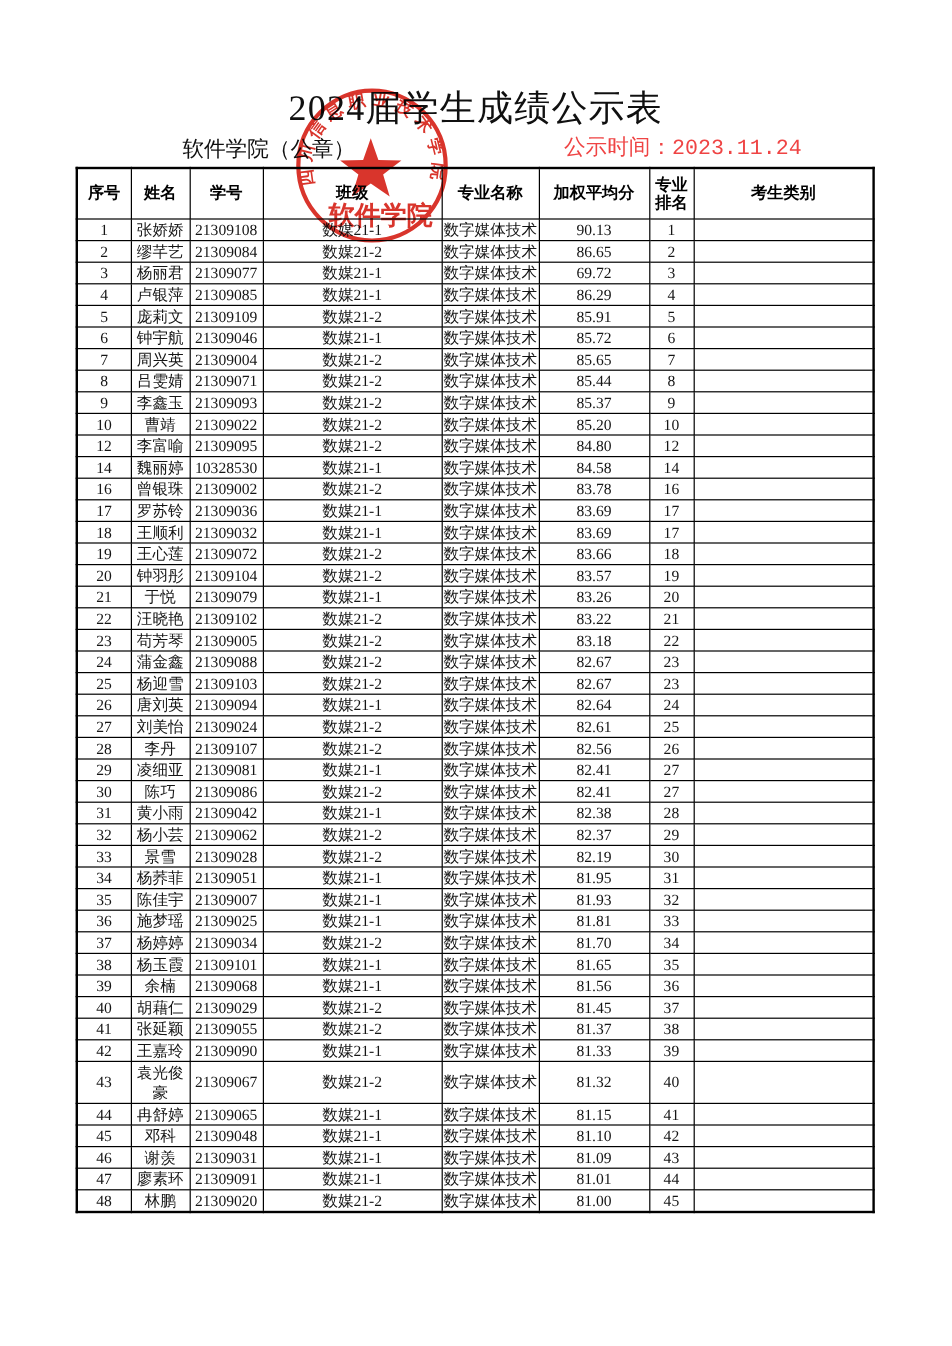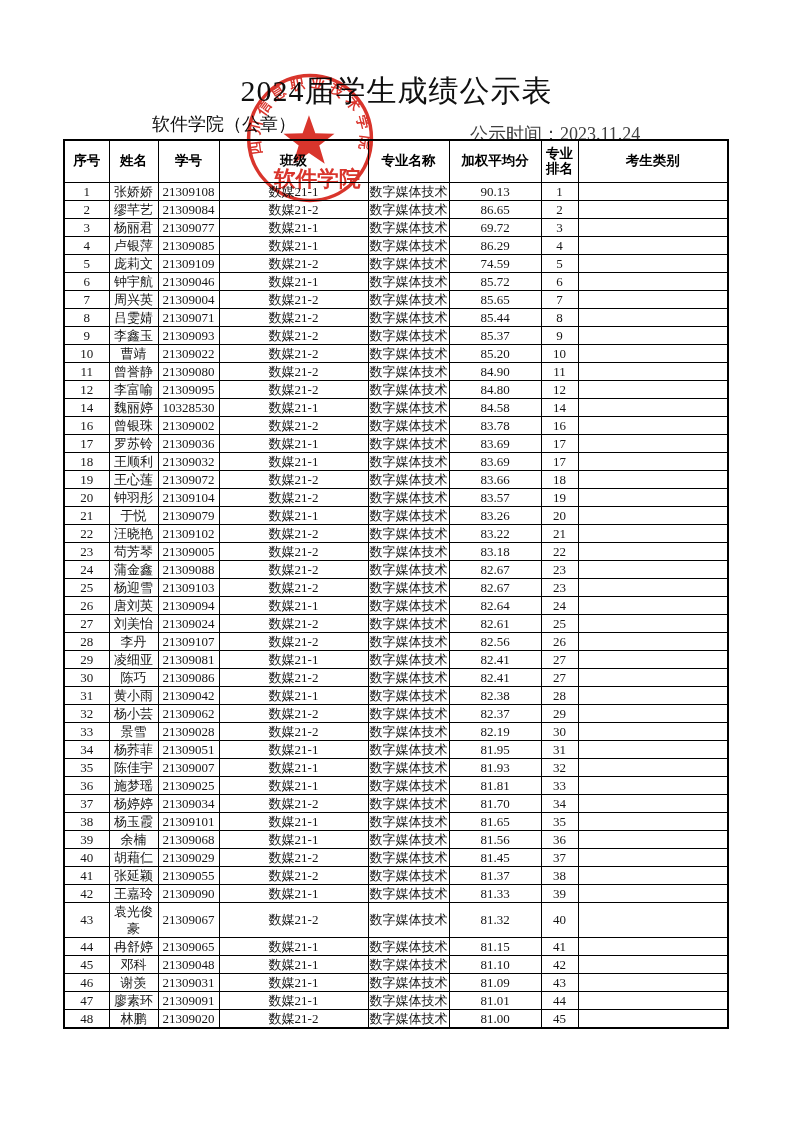--- a/index.html
+++ b/index.html
@@ -17,22 +17,22 @@
     text-align:center;
     font-size:30px; line-height:34px; letter-spacing:1px;
     font-family:"Liberation Serif","DejaVu Serif",serif;
     color:#101010;
   }
   .subtitle-left {
     position:absolute; top:112px; left:152px;
     font-size:18px; line-height:24px; color:#101010;
   }
   .subtitle-right {
-    position:absolute; top:122px; left:470px;
-    font-size:18px; line-height:24px; color:#404040;
+    position:absolute; top:112px; left:470px;
+    font-size:18px; line-height:24px; color:#ef4444;font-family:Liberation Mono, monospace;
   }
   table.score-table {
     position:absolute; left:63px; top:139px;
     border-collapse:collapse;
     border:2px solid #000;
     table-layout:fixed;
     width:664px;
     background:#fff;
   }
   .score-table th, .score-table td {
@@ -136,21 +136,21 @@
           <td>86.29</td>
           <td>4</td>
           <td></td>
         </tr>
         <tr>
           <td>5</td>
           <td>庞莉文</td>
           <td>21309109</td>
           <td>数媒21-2</td>
           <td>数字媒体技术</td>
-          <td>74.59</td>
+          <td>85.91</td>
           <td>5</td>
           <td></td>
         </tr>
         <tr>
           <td>6</td>
           <td>钟宇航</td>
           <td>21309046</td>
           <td>数媒21-1</td>
           <td>数字媒体技术</td>
           <td>85.72</td>
@@ -188,30 +188,20 @@
           <td></td>
         </tr>
         <tr>
           <td>10</td>
           <td>曹靖</td>
           <td>21309022</td>
           <td>数媒21-2</td>
           <td>数字媒体技术</td>
           <td>85.20</td>
           <td>10</td>
-          <td></td>
-        </tr>
-        <tr>
-          <td>11</td>
-          <td>曾誉静</td>
-          <td>21309080</td>
-          <td>数媒21-2</td>
-          <td>数字媒体技术</td>
-          <td>84.90</td>
-          <td>11</td>
           <td></td>
         </tr>
         <tr>
           <td>12</td>
           <td>李富喻</td>
           <td>21309095</td>
           <td>数媒21-2</td>
           <td>数字媒体技术</td>
           <td>84.80</td>
           <td>12</td>

